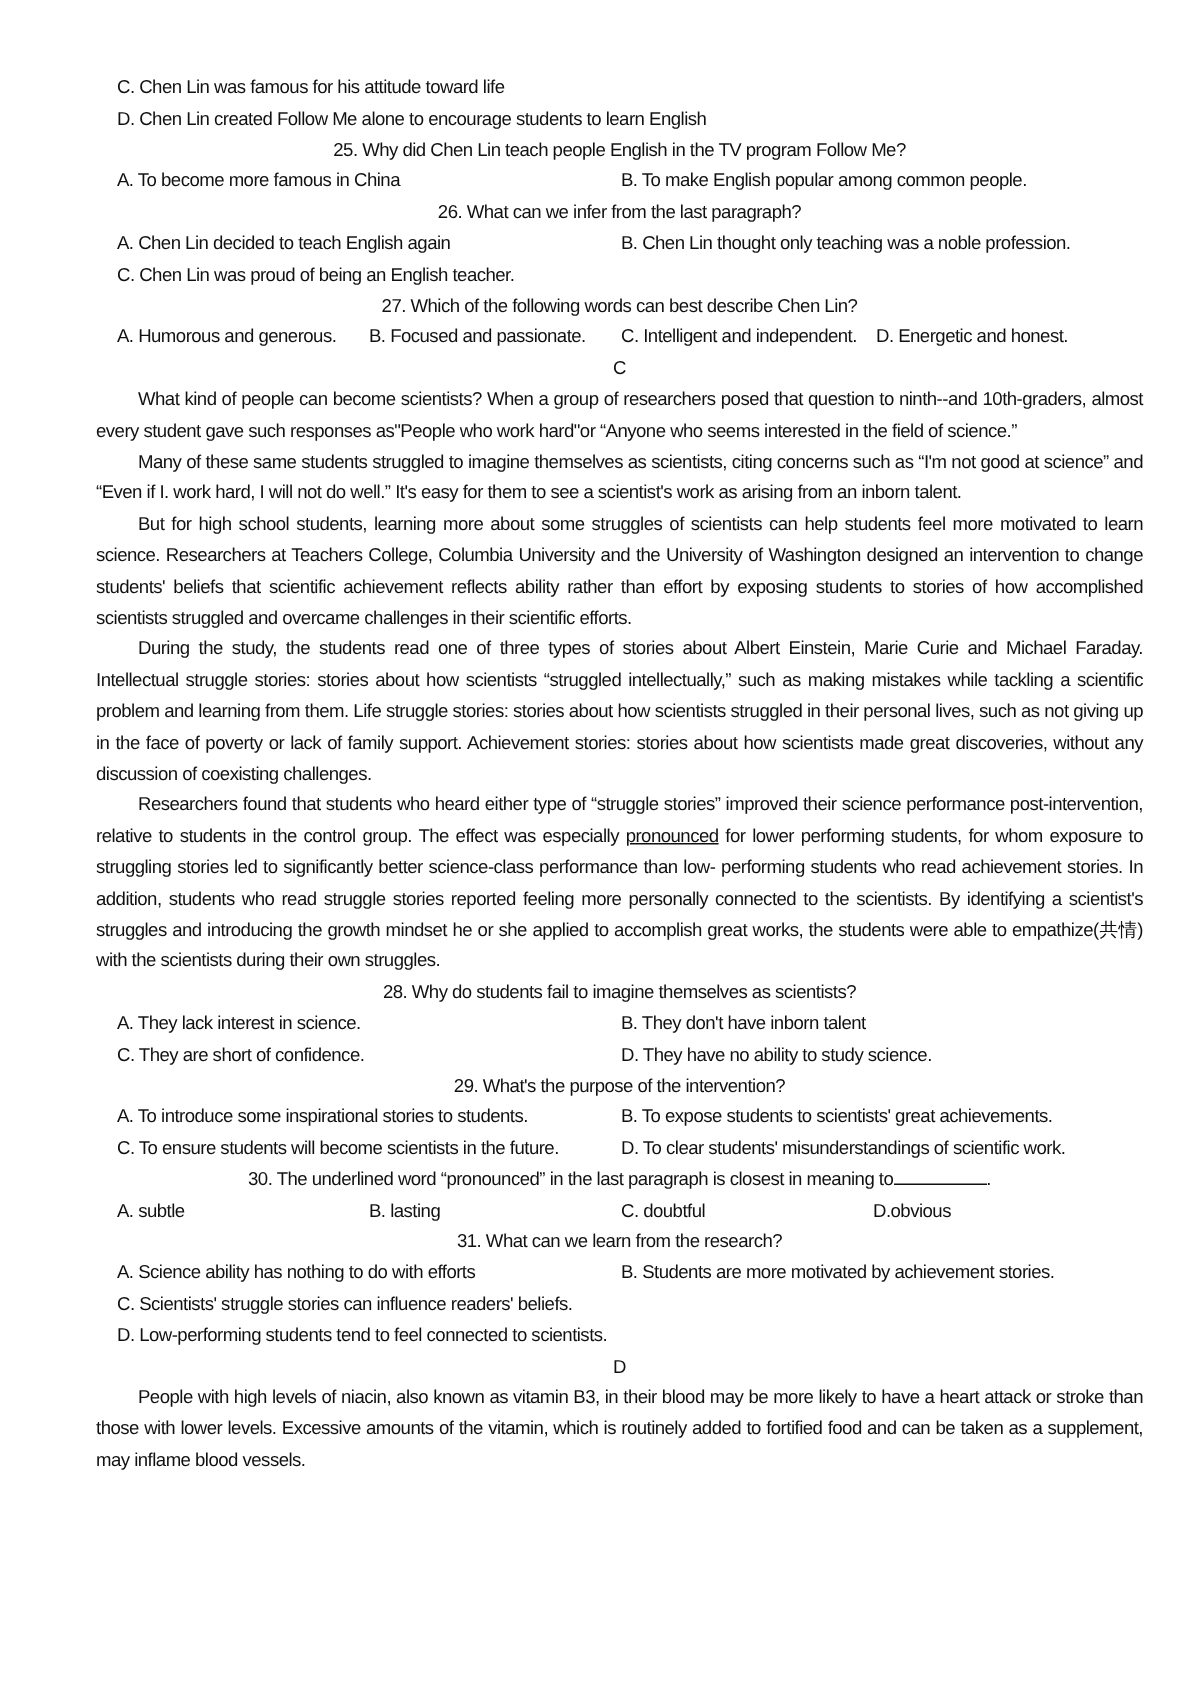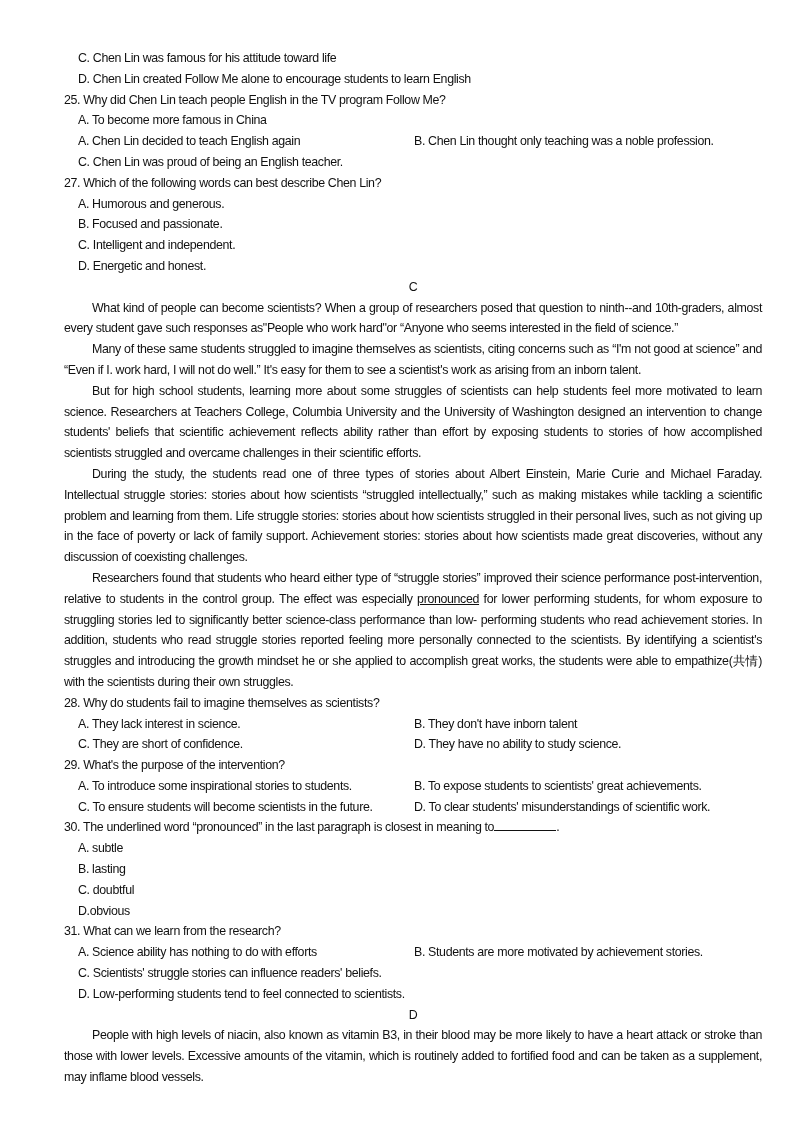--- a/index.html
+++ b/index.html
@@ -1,43 +1,45 @@
 <!DOCTYPE html>
 <html><head>
 <meta charset="utf-8">
 <style>
   html, body { margin: 0; padding: 0; background: #ffffff; }
   body { width: 794px; height: 1123px; position: relative; overflow: hidden;
          font-family: "Liberation Sans Narrow", "Liberation Sans", sans-serif; color: #111; }
   .page { position: absolute; left: 64px; top: 48px; width: 698px; }
   .line { font-size: 12.4px; line-height: 20.8px; white-space: nowrap; letter-spacing: -0.35px; }
-  .q { padding-left: 0; }
+  .q { padding-left: 0; text-align: center; }
   .opt { padding-left: 14px; }
   .row { display: flex; }
   .row .c1 { width: 336px; }
-  .row4 { display: flex; padding-left: 14px; flex-direction: column; }
+  .row4 { display: flex; padding-left: 14px; }
   .row4 span { display: inline-block; }
   .center { text-align: center; }
   .para { font-size: 12.4px; line-height: 20.8px; text-indent: 28px; text-align: justify; letter-spacing: -0.35px; margin: 0; }
   .u { text-decoration: underline; }
   .blank { display: inline-block; width: 62px; border-bottom: 1px solid #111; height: 12px; vertical-align: baseline; }
 </style>
 </head>
 <body>
 
 <div class="page">
 
   <div class="line opt">C. Chen Lin was famous for his attitude toward life</div>
   <div class="line opt">D. Chen Lin created Follow Me alone to encourage students to learn English</div>
 
   <div class="line q">25. Why did Chen Lin teach people English in the TV program Follow Me?</div>
   <div class="line opt row">
     <span class="c1">A. To become more famous in China</span>
+    <span>B. To make English popular among common people.</span>
   </div>
 
+  <div class="line q">26. What can we infer from the last paragraph?</div>
   <div class="line opt row">
     <span class="c1">A. Chen Lin decided to teach English again</span>
     <span>B. Chen Lin thought only teaching was a noble profession.</span>
   </div>
   <div class="line opt">C. Chen Lin was proud of being an English teacher.</div>
 
   <div class="line q">27. Which of the following words can best describe Chen Lin?</div>
   <div class="line row4">
     <span style="width:168px">A. Humorous and generous.</span>
     <span style="width:168px">B. Focused and passionate.</span>

